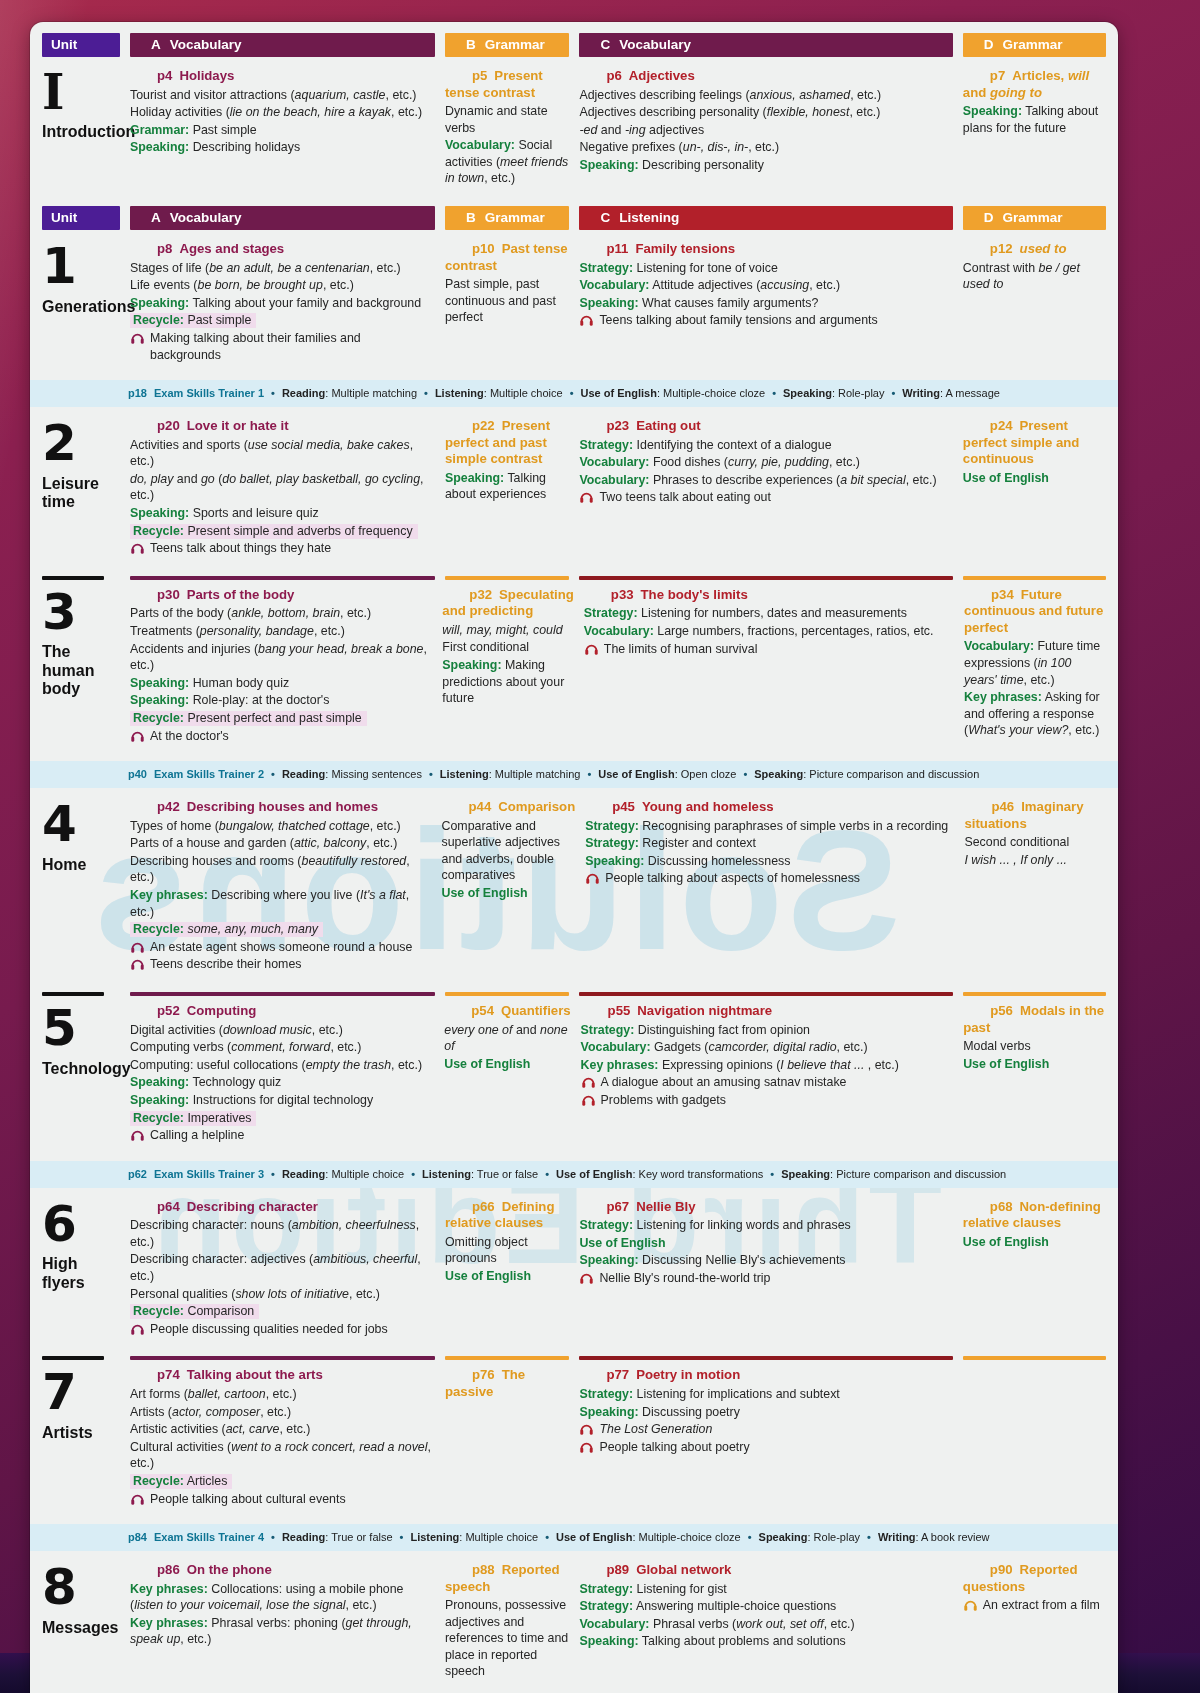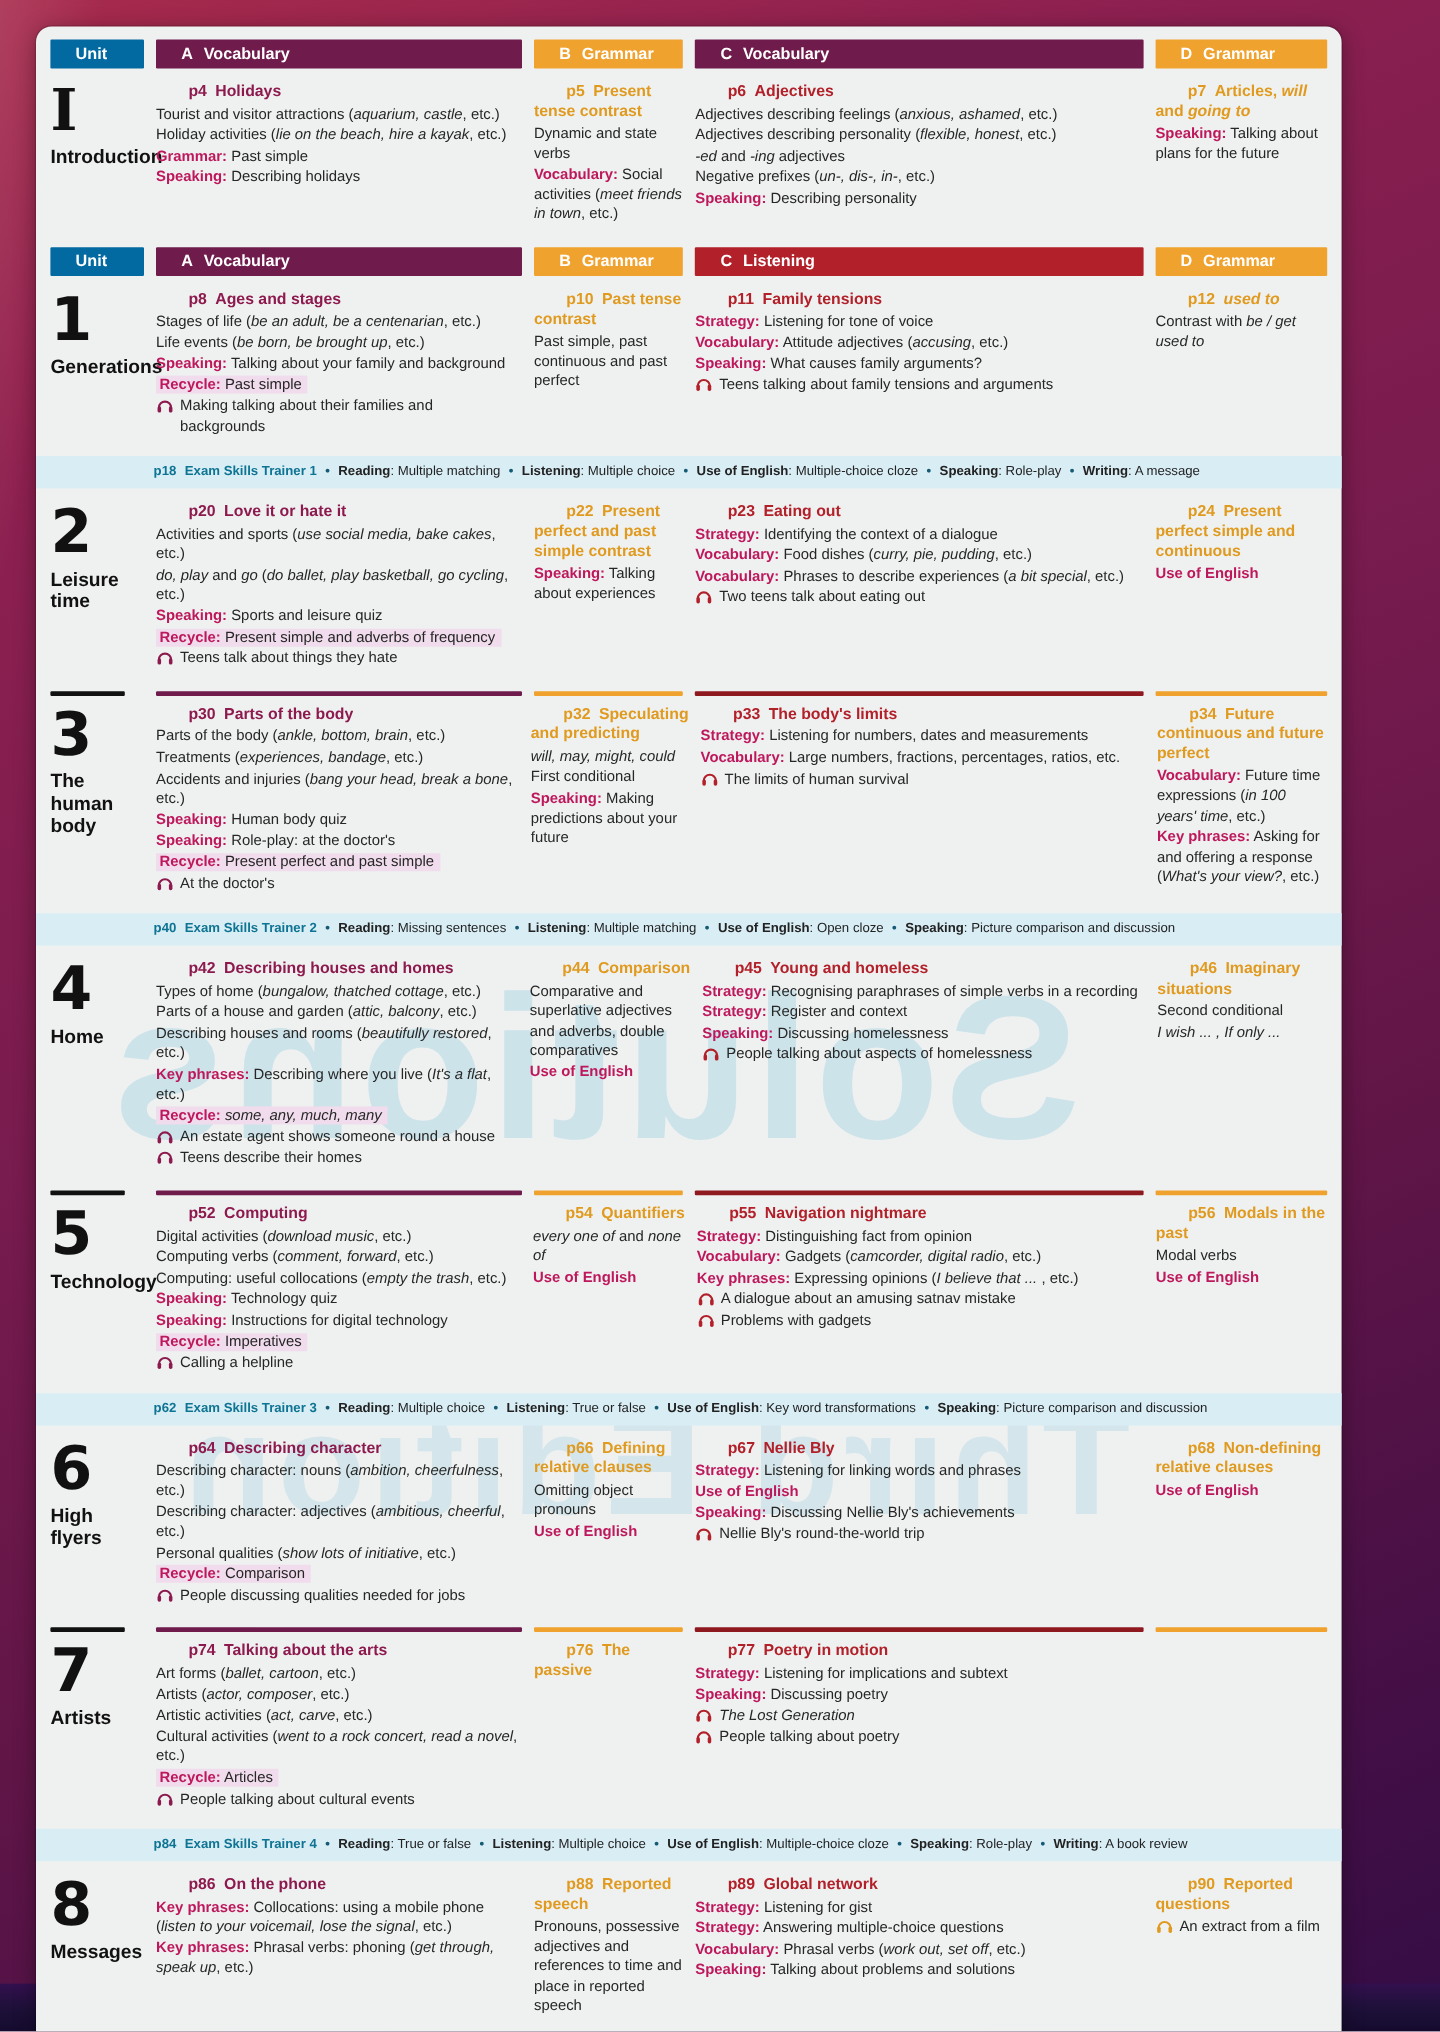--- a/index.html
+++ b/index.html
@@ -25,38 +25,38 @@
     z-index:1;
   }
   .watermark{position:absolute; z-index:0; color:rgba(118,189,218,.28); font-weight:bold;
     transform:scaleX(-1); white-space:nowrap; pointer-events:none; letter-spacing:4px;}
   .wm1{font-size:170px; left:60px; top:770px;}
   .wm2{font-size:120px; left:120px; top:1130px; color:rgba(118,189,218,.22);}
   .content{position:relative; z-index:2;}
 
   .hdr-row,.unit-row,.sep-row{display:grid; grid-template-columns:78px 2.45fr 1fr 3fr 1.15fr; column-gap:10px;}
   .hdr-row{margin-bottom:7px;}
-  .hdr-unit{background:#0369a1; color:#fff; font-weight:bold; font-size:13.5px;
-    height:24px; line-height:24px; padding-left:21px; border-radius:1px;}
+  .hdr-unit{background:#4c1d95; color:#fff; font-weight:bold; font-size:13.5px;
+    height:24px; line-height:24px; padding-left:9px; border-radius:1px;}
   .hdr-col{color:#fff; height:24px; line-height:24px; padding-left:21px; border-radius:1px;
     font-size:13.5px; font-weight:bold; white-space:nowrap; overflow:hidden;}
   .hdr-col .hdr-letter{margin-right:9px;}
   .purple{background:var(--purple);} .orange{background:var(--orange);} .red{background:var(--red);}
 
   .unit-row{padding:4px 0 9px 0;}
   .unit-col{padding-top:2px;}
   .unit-num{font-size:50px; font-weight:800; color:#111; line-height:.95; font-family:"DejaVu Sans", sans-serif;}
   .unit-num.serif{font-family:"DejaVu Serif", serif; font-size:48px;}
   .unit-name{font-size:16px; font-weight:bold; color:#111; margin-top:7px; line-height:1.15;}
   .cell{font-size:12.4px; line-height:1.34; color:#262626;}
   .topic{font-size:13.2px; font-weight:bold; margin-bottom:2px; line-height:1.25;}
   .topic .pg{margin-right:7px;margin-left:27px;}
   .t-a{color:var(--acc-a);} .t-b{color:var(--acc-b);} .t-c{color:var(--acc-c);} .t-d{color:var(--acc-d);}
   .line{margin:0 0 1px 0;}
-  .line b{color:#be185d;}
+  .line b{color:#15803d;}
   .recycle{background:var(--recycle); padding:0 5px 1px 3px; display:inline;}
   .audio{display:flex; align-items:flex-start;}
   .audio svg{width:15px; height:13px; margin:2px 5px 0 0; flex-shrink:0;}
 
   .trainer{background:var(--strip); margin:7px -12px; padding:4px 10px 4px 98px; font-size:11px;}
   .trainer-line{margin:2px 0; line-height:1.35;}
   .tr-title{color:var(--teal); font-weight:bold;}
   .tr-title .pg{margin-right:7px;}
   .bullet{color:#155a74; margin:0 7px; font-weight:bold;}
 
@@ -220,21 +220,21 @@
             <div class="sep sep-d"></div>
           </div>
           <div class="unit-row">
             <div class="unit-col">
               <div class="unit-num">3</div>
               <div class="unit-name">The human body</div>
             </div>
             <div class="cell col-a">
               <div class="topic t-a"><span class="pg">p30</span><span class="ttl">Parts of the body</span></div>
               <div class="line">Parts of the body (<i>ankle, bottom, brain</i>, etc.)</div>
-              <div class="line">Treatments (<i>experiences, bandage</i>, etc.)</div>
+              <div class="line">Treatments (<i>personality, bandage</i>, etc.)</div>
               <div class="line">Accidents and injuries (<i>bang your head, break a bone</i>, etc.)</div>
               <div class="line"><b>Speaking:</b> Human body quiz</div>
               <div class="line"><b>Speaking:</b> Role-play: at the doctor's</div>
               <div class="line"><span class="recycle"><b>Recycle:</b> Present perfect and past simple</span></div>
               <div class="line audio">
                 <svg viewBox="0 0 24 22">
                   <path d="M3.5 13 A 8.5 8.5 0 0 1 20.5 13" fill="none" stroke="#8d1a4e" stroke-width="3"></path>
                   <rect x="1.5" y="11" width="5" height="9" rx="2.4" fill="#8d1a4e"></rect>
                   <rect x="17.5" y="11" width="5" height="9" rx="2.4" fill="#8d1a4e"></rect>
                 </svg>

